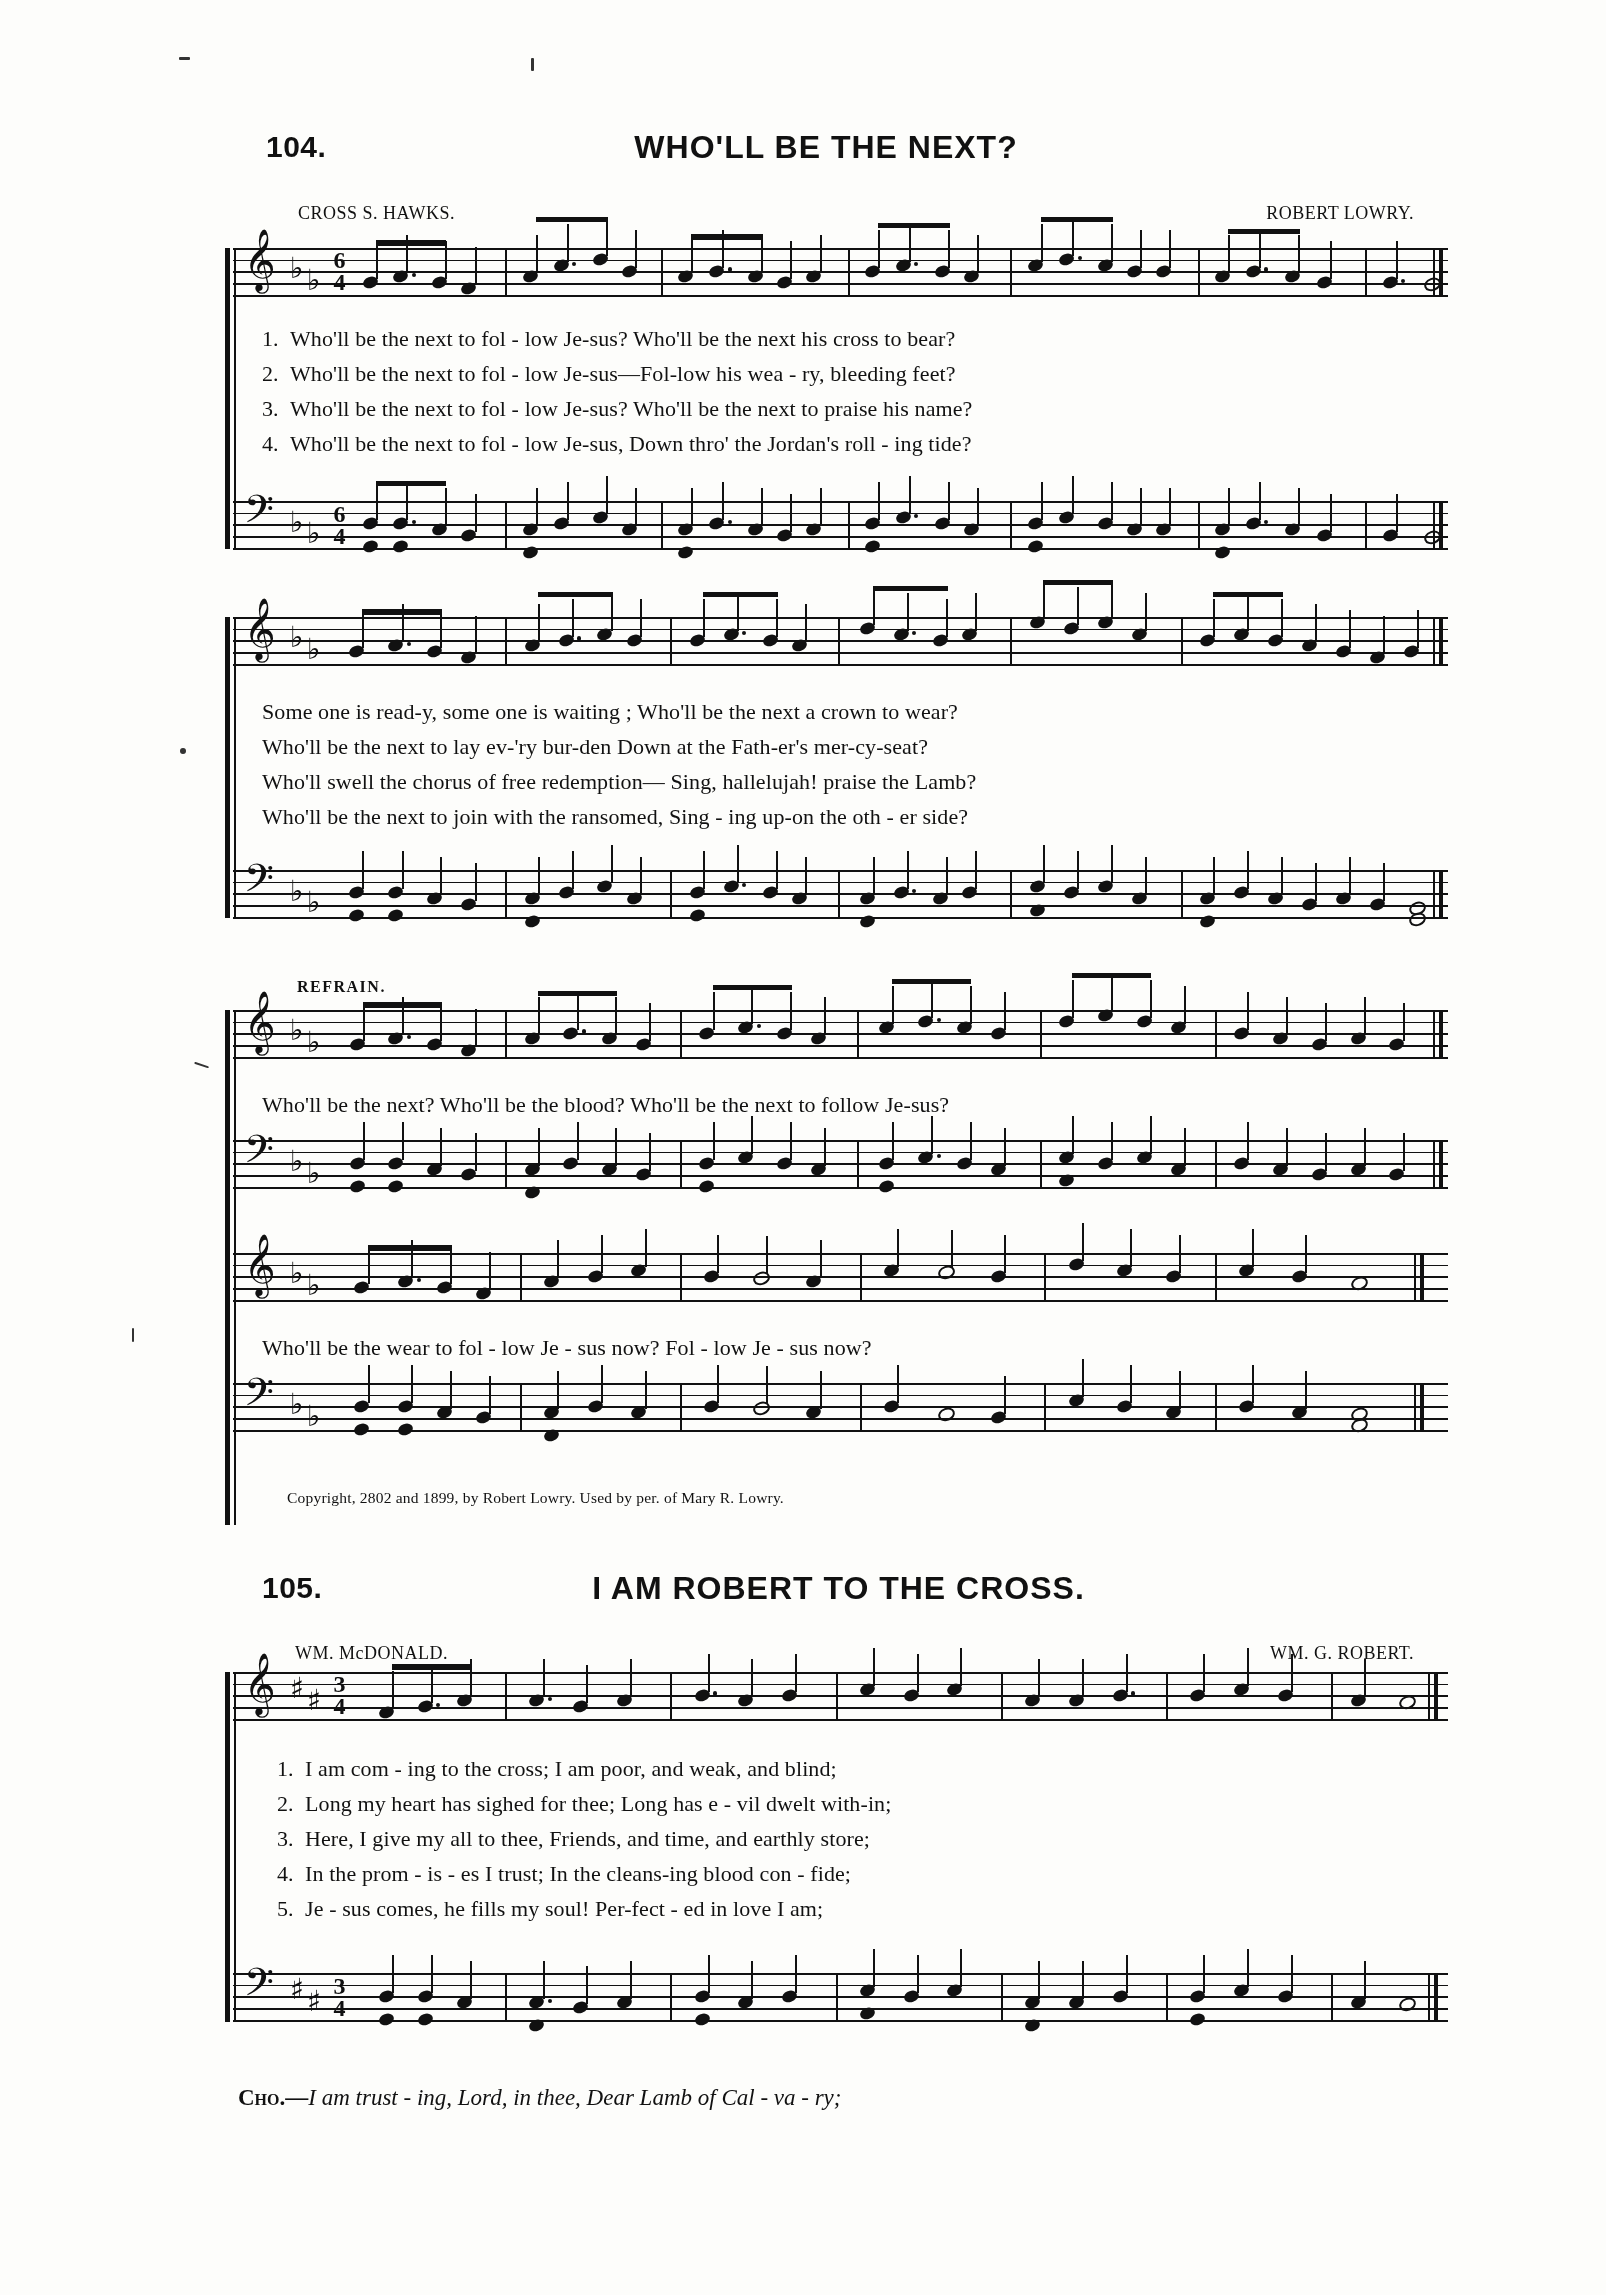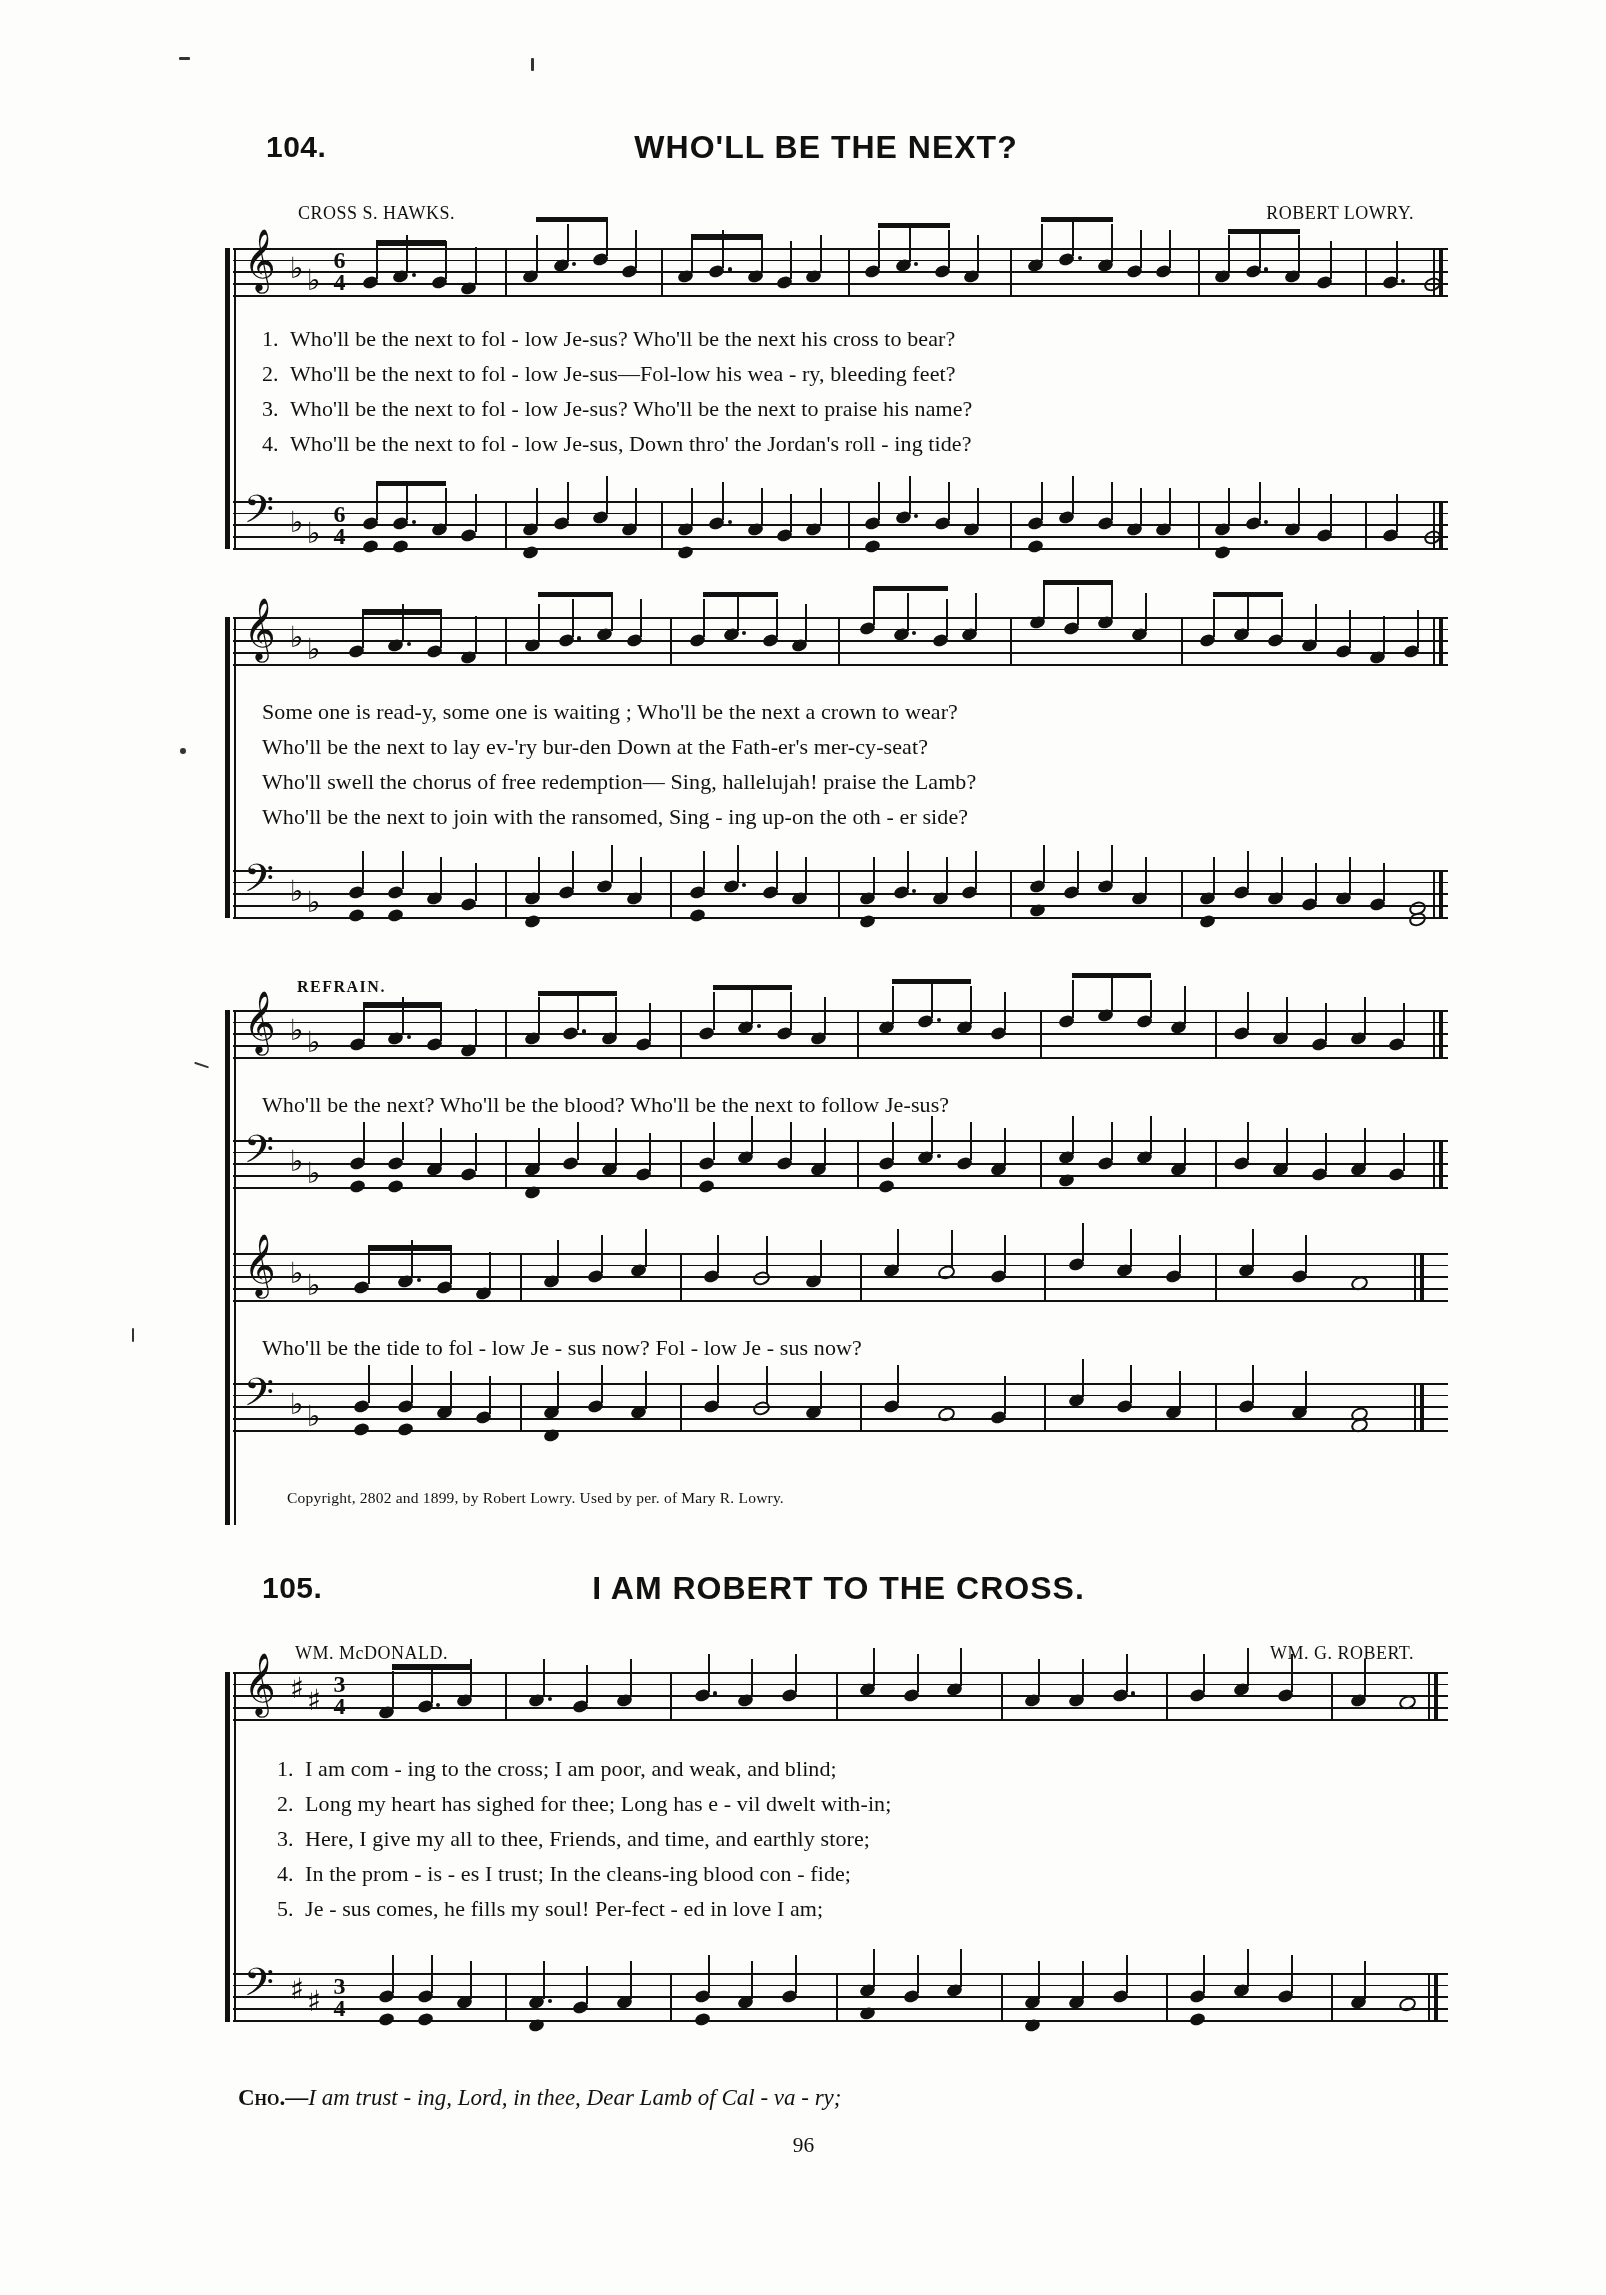--- a/index.html
+++ b/index.html
@@ -863,21 +863,21 @@
       <div class="nh" style="left:1006px; top:11.7px;"></div>
         <div class="stem" style="left:1019px; top:-24px;"></div>
       <div class="nh" style="left:1059px; top:17.5px;"></div>
         <div class="stem" style="left:1072px; top:-18.5px;"></div>
       <div class="nh open" style="left:1118px; top:24px;"></div>
       <div class="sysend thin" style="left:1181px; top:0px; height:48px;"></div>
       <div class="sysend" style="left:1187px; top:0px; height:48px;"></div>
 
       <div class="lyric-block" style="top:0;">
         <div class="lyric-line" style="left:29px; top:82px;">
-          <span>Who'll be  the tide to fol - low  Je - sus  now? Fol - low   Je - sus now?</span>
+          <span>Who'll be  the wear to fol - low  Je - sus  now? Fol - low   Je - sus now?</span>
         </div>
       </div>
 
       <div class="staff" style="top:130px;">
         <div class="line l0"></div>
           <div class="line l1"></div>
           <div class="line l2"></div>
           <div class="line l3"></div>
           <div class="line l4"></div>
       </div>
@@ -1118,16 +1118,15 @@
       <div class="nh open" style="left:1166px; top:326px;"></div>
       <div class="sysend thin" style="left:1195px; top:301px; height:48px;"></div>
       <div class="sysend" style="left:1201px; top:301px; height:48px;"></div>
     </div>
 
     <div class="cho-line" style="left:238px; top:2085px;">
       <span class="cholabel">Cho.—</span><span>I am  trust - ing, Lord, in thee,     Dear  Lamb  of  Cal - va - ry;</span>
     </div>
   </div>
 
-  <div class="page-number" style="top:2133px;">96</div>
 
 </div>
 
 
 </body></html>

